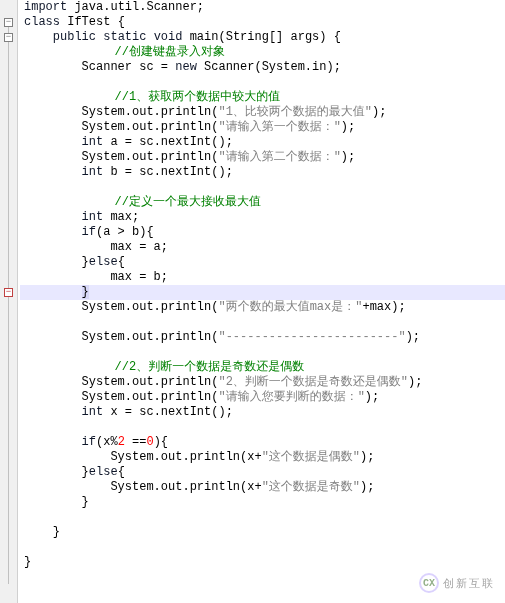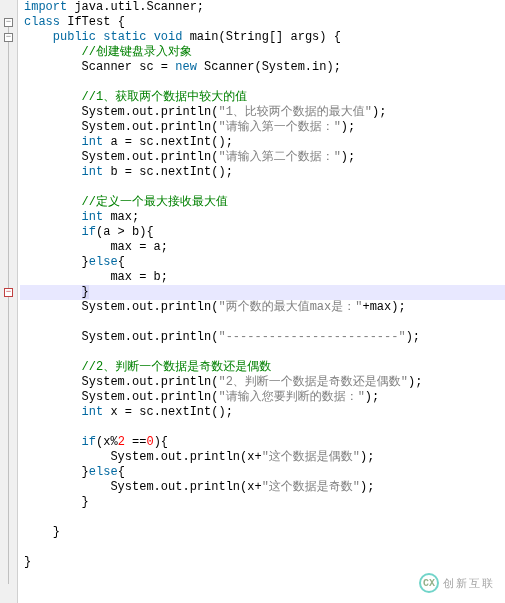--- a/index.html
+++ b/index.html
@@ -57,37 +57,37 @@
     left: 20px;
     right: 0;
     top: 0;
     bottom: 0;
     white-space: pre;
     color: #000;
   }
   .line { height: 15px; padding-left: 4px; }
   .highlight { background: #e8e8ff; }
   .bracket-hl { background: #d8d8f8; }
-  .kw { color: #0369a1; }
+  .kw { color: #0f172a; }
   .str { color: #808080; }
-  .comment { color: #008000; }
+  .comment { color: #008000; margin-left: 33px; }
   .num { color: #ff0000; }
   .watermark {
     position: absolute;
     right: 10px;
     bottom: 10px;
     display: flex;
     align-items: center;
     gap: 4px;
     opacity: 0.6;
   }
   .wm-logo {
     width: 20px;
     height: 20px;
-    border: 2px solid #14b8a6;
+    border: 2px solid #c4b5fd;
     border-radius: 50%;
     position: relative;
     display: flex;
     align-items: center;
     justify-content: center;
     font-size: 10px;
     color: #4a7a3a;
     font-weight: bold;
   }
   .wm-text {

